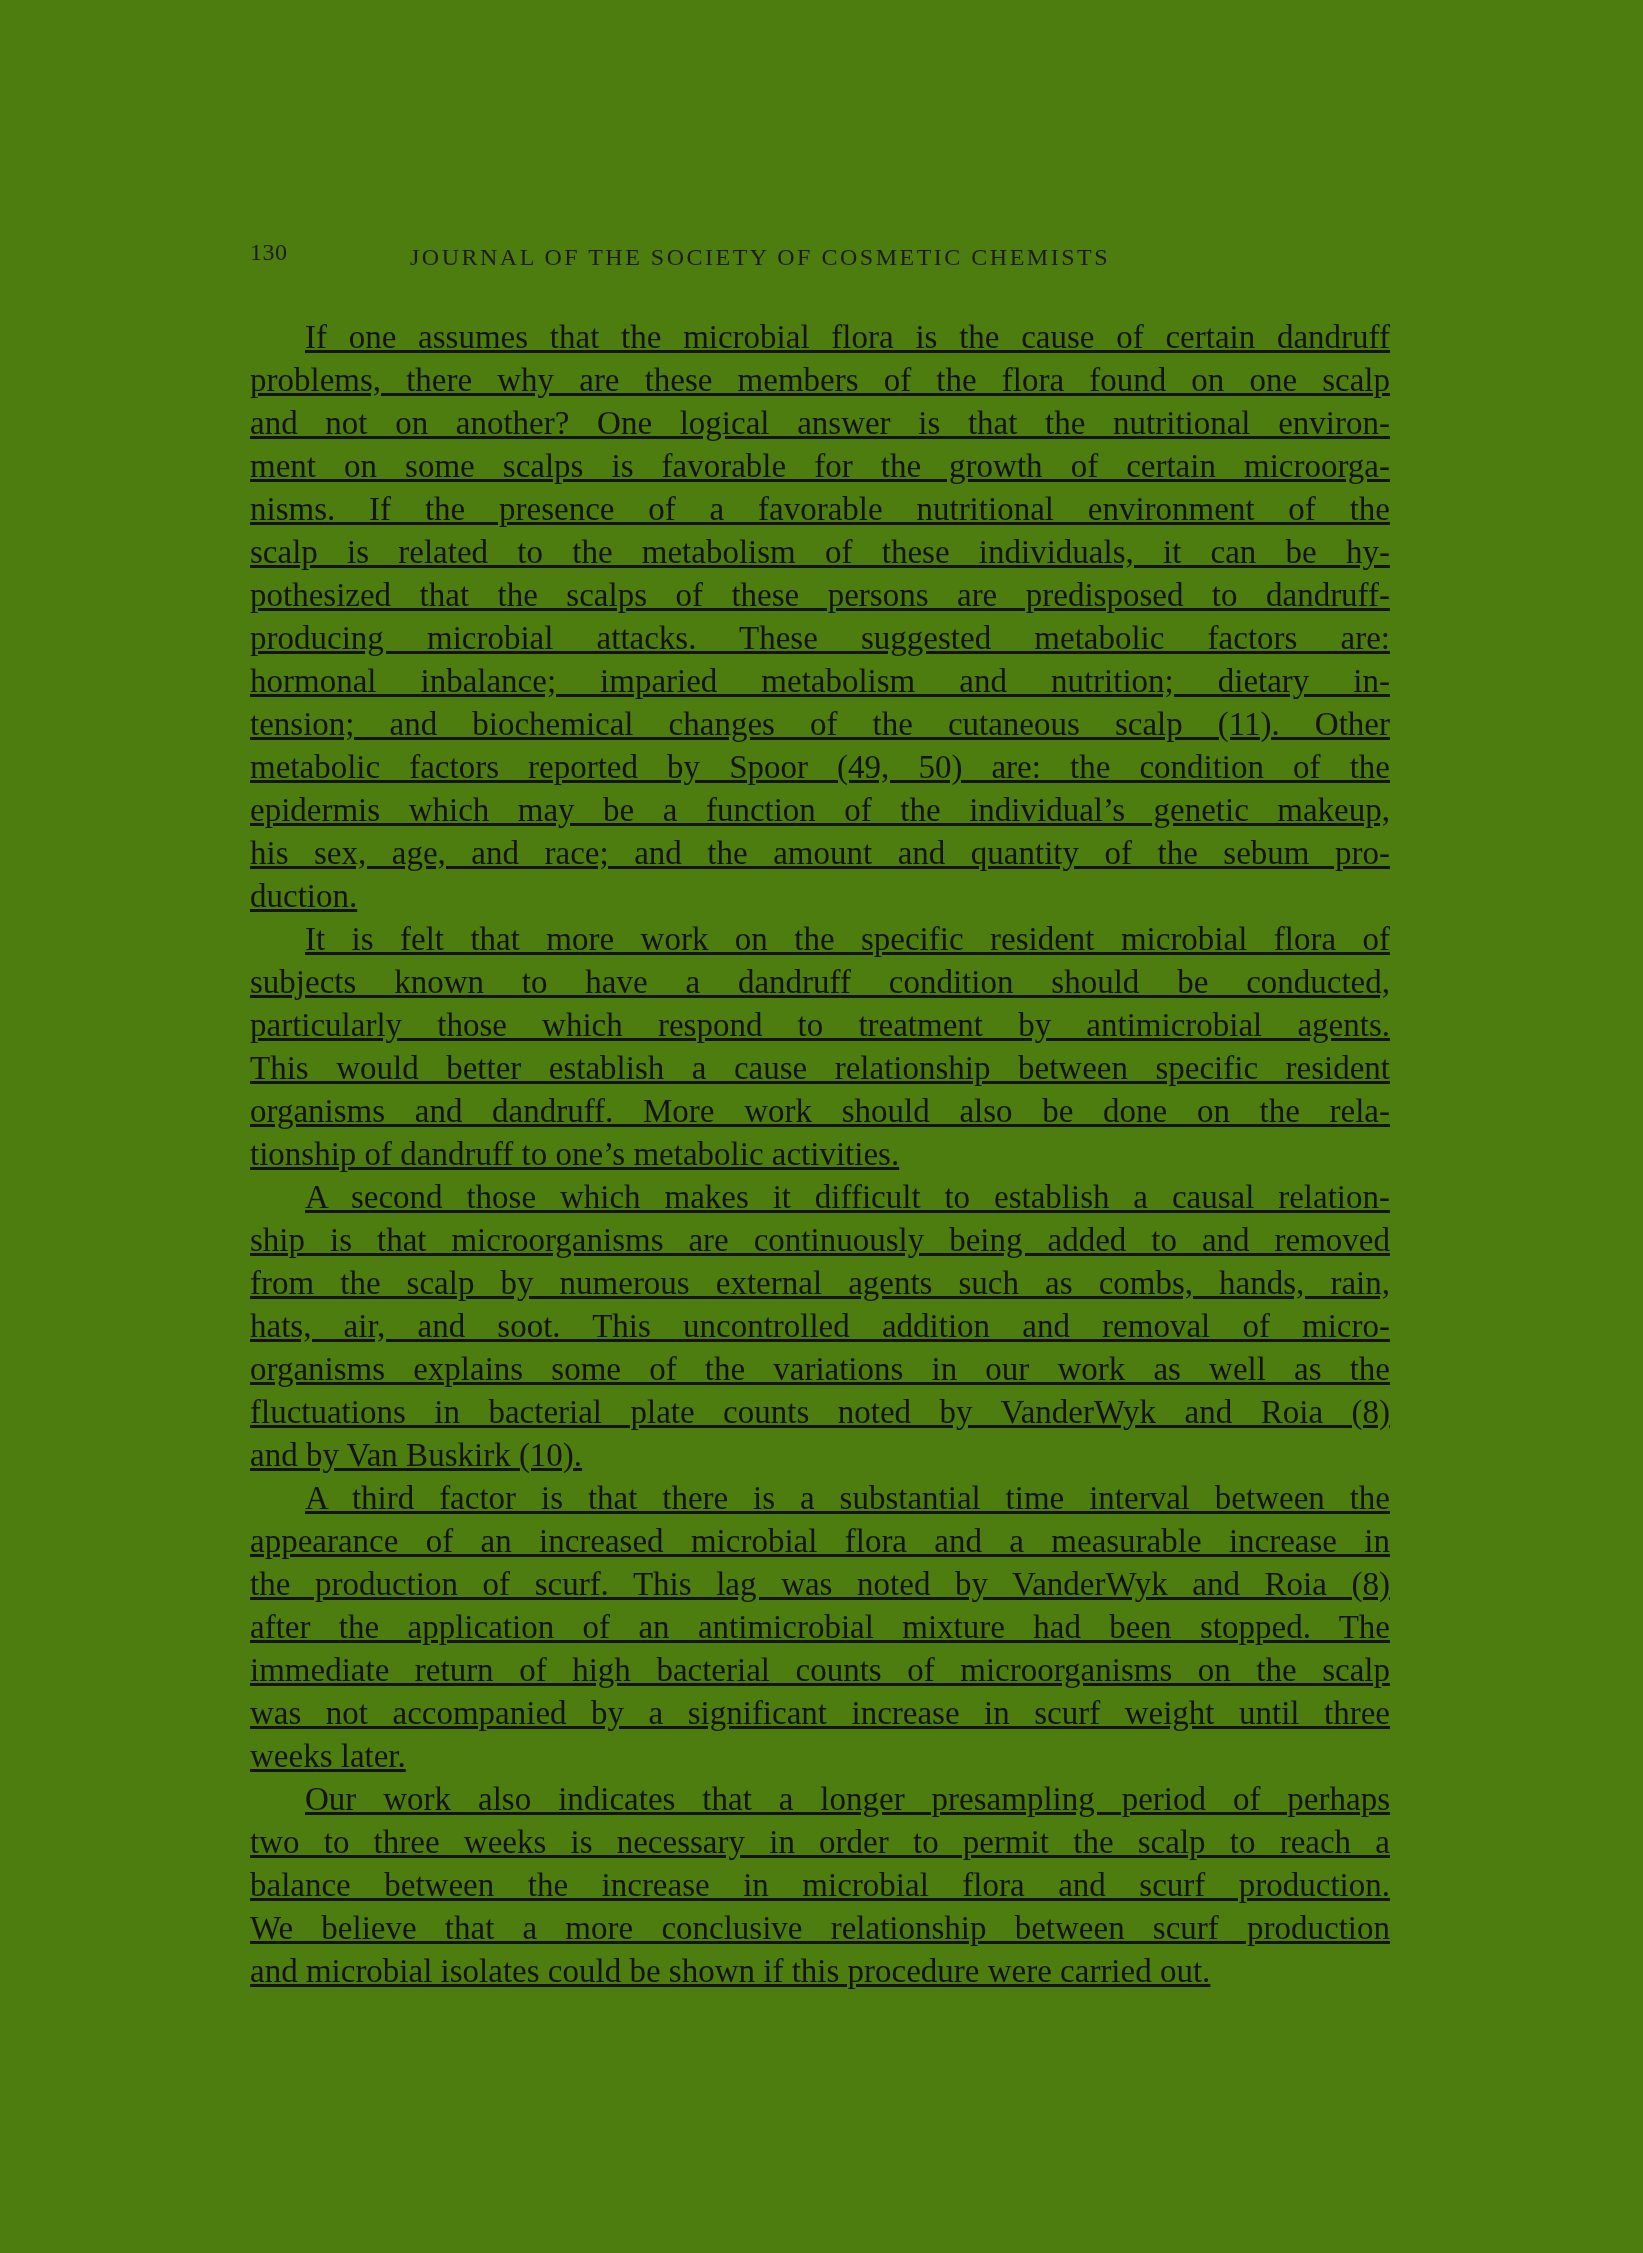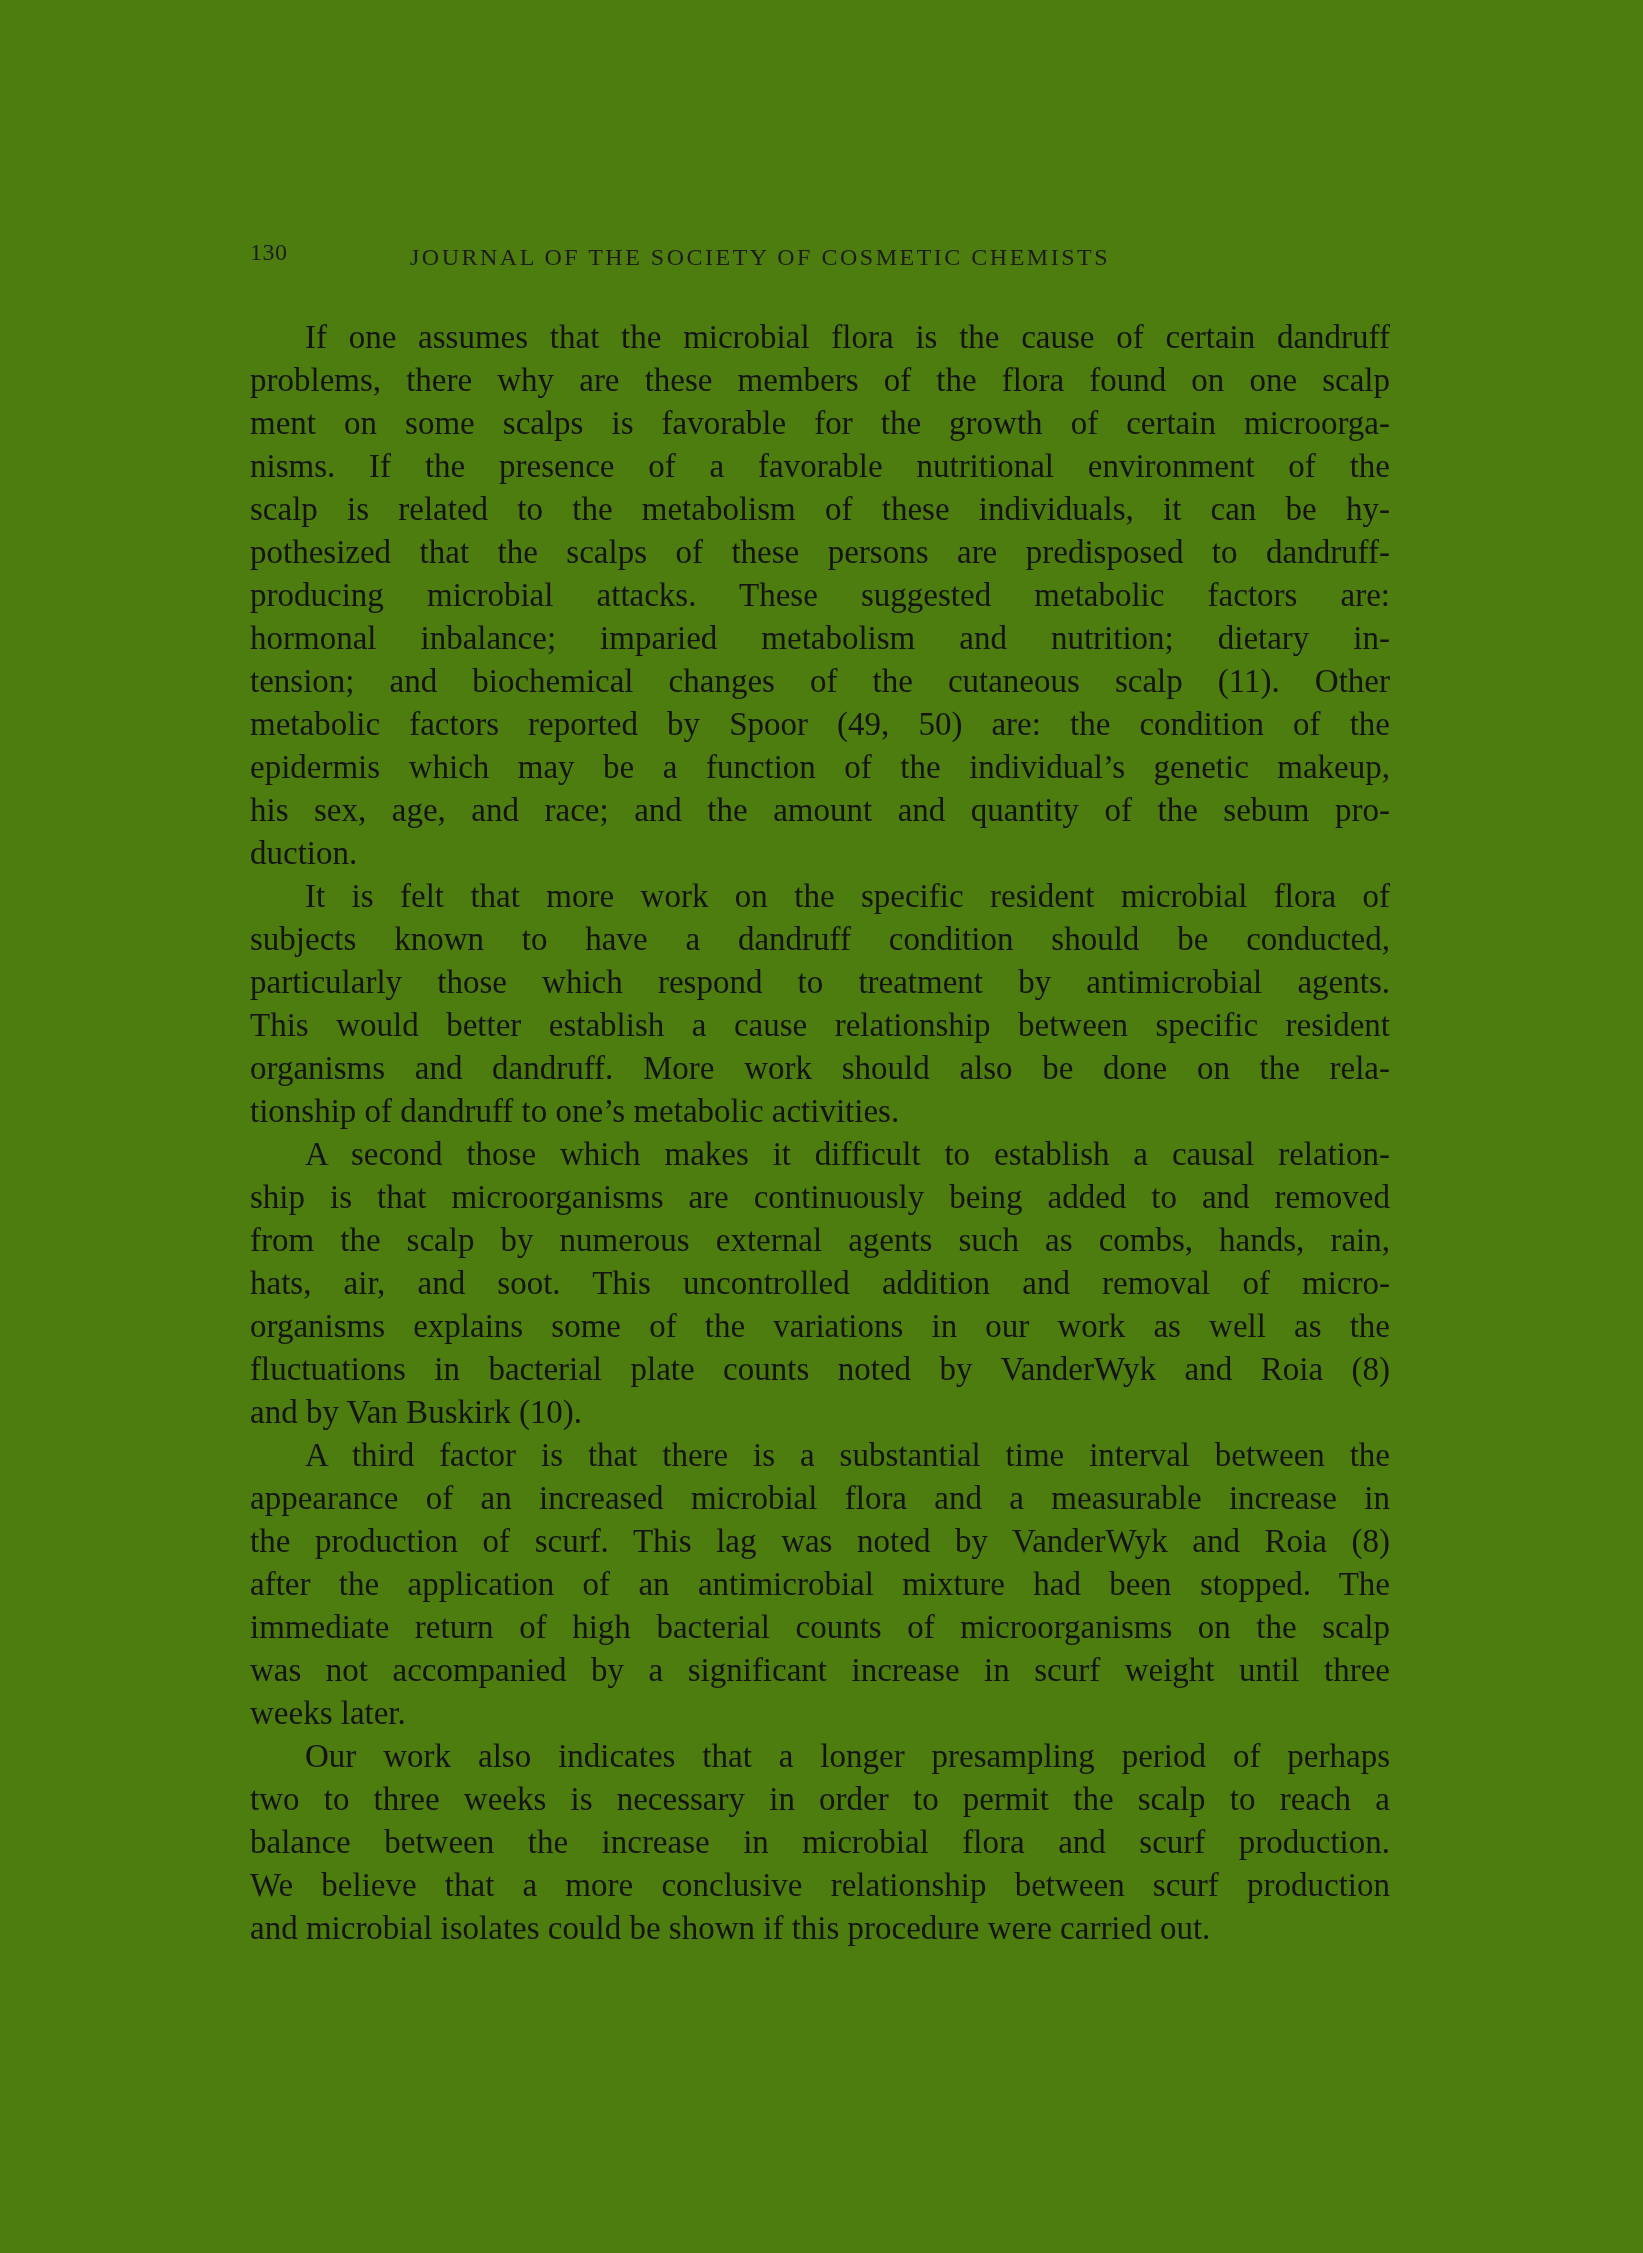--- a/index.html
+++ b/index.html
@@ -4,38 +4,39 @@
 <style>
   html, body { margin: 0; padding: 0; background: #ffffff; }
   body { width: 1644px; height: 2254px; position: relative; overflow: hidden; }
   .page { position: absolute; left: 0; top: 0; width: 1644px; height: 2254px; background: #4d7c0f; color: #1a1a1a; }
   .running-head { position: absolute; top: 236px; left: 250px; width: 1140px; height: 33px;
     font-family: "Liberation Serif", "DejaVu Serif", serif; font-size: 24px; line-height: 33px; color: #1c1c1c; }
   .page-number { position: absolute; left: 0; top: 0; letter-spacing: 0.5px; }
   .journal-title { position: absolute; left: 160px; top: 5px; letter-spacing: 2.5px; text-transform: uppercase; white-space: nowrap; }
   .body-text { position: absolute; left: 250px; top: 316px; width: 1140px;
     font-family: "Liberation Serif", "DejaVu Serif", serif; font-size: 33px; color: #141414; }
-  .line { display: block; height: 43px; line-height: 43px; white-space: nowrap; text-align: justify; text-align-last: justify; overflow: visible; }
+  .line { display: block; height: 43px; line-height: 43px; white-space: nowrap; text-align: justify; text-align-last: justify; overflow: visible; text-decoration: underline; }
   .line.last { text-align-last: left; }
   .line.indent { padding-left: 55px; }
 </style>
 </head>
 <body>
 
 <div class="page">
   <div class="running-head">
     <span class="page-number">130</span>
     <span class="journal-title">JOURNAL OF THE SOCIETY OF COSMETIC CHEMISTS</span>
   </div>
 
   <div class="body-text">
 
     <div>
       <span class="line indent">If one assumes that the microbial flora is the cause of certain dandruff</span>
       <span class="line">problems, there why are these members of the flora found on one scalp</span>
+      <span class="line">and not on another?  One logical answer is that the nutritional environ-</span>
       <span class="line">ment on some scalps is favorable for the growth of certain microorga-</span>
       <span class="line">nisms.  If the presence of a favorable nutritional environment of the</span>
       <span class="line">scalp is related to the metabolism of these individuals, it can be hy-</span>
       <span class="line">pothesized that the scalps of these persons are predisposed to dandruff-</span>
       <span class="line">producing microbial attacks.  These suggested metabolic factors are:</span>
       <span class="line">hormonal inbalance; imparied metabolism and nutrition; dietary in-</span>
       <span class="line">tension; and biochemical changes of the cutaneous scalp (11).  Other</span>
       <span class="line">metabolic factors reported by Spoor (49, 50) are:  the condition of the</span>
       <span class="line">epidermis which may be a function of the individual’s genetic makeup,</span>
       <span class="line">his sex, age, and race; and the amount and quantity of the sebum pro-</span>

